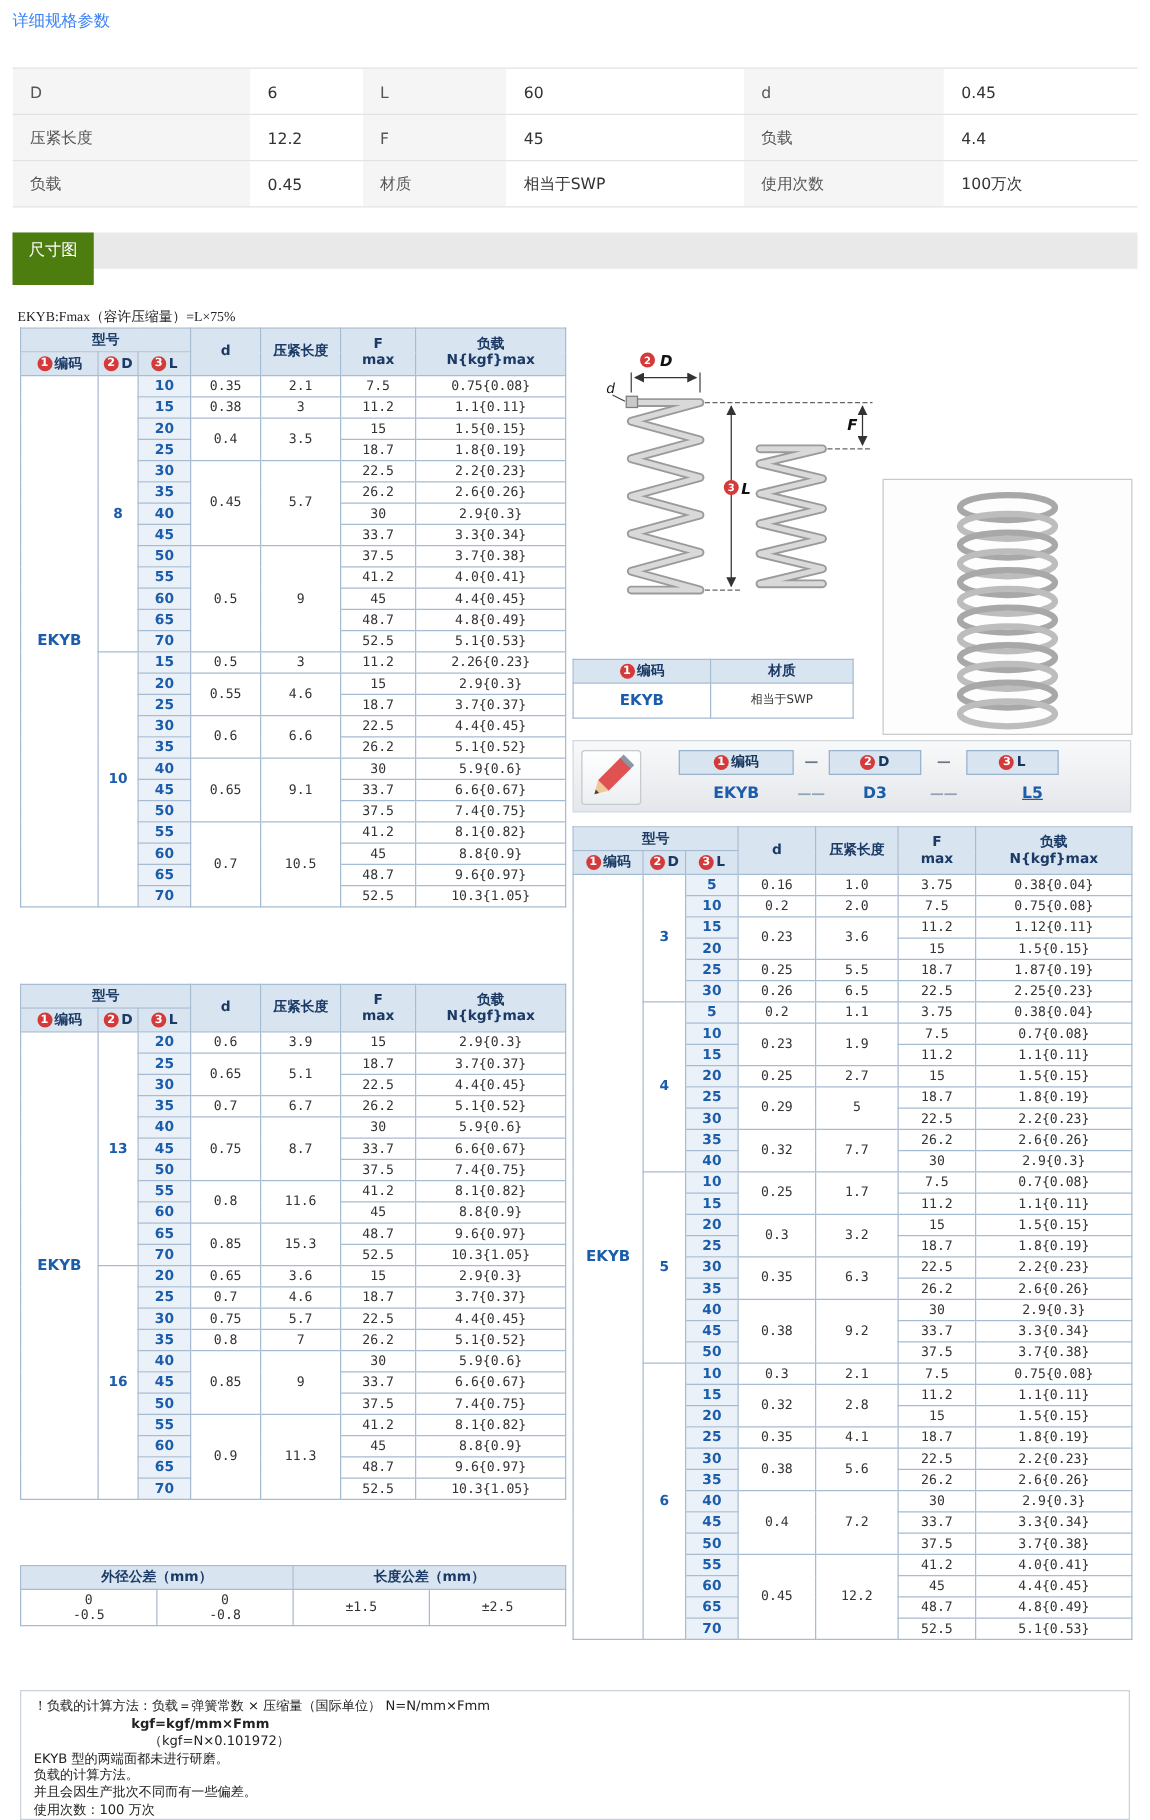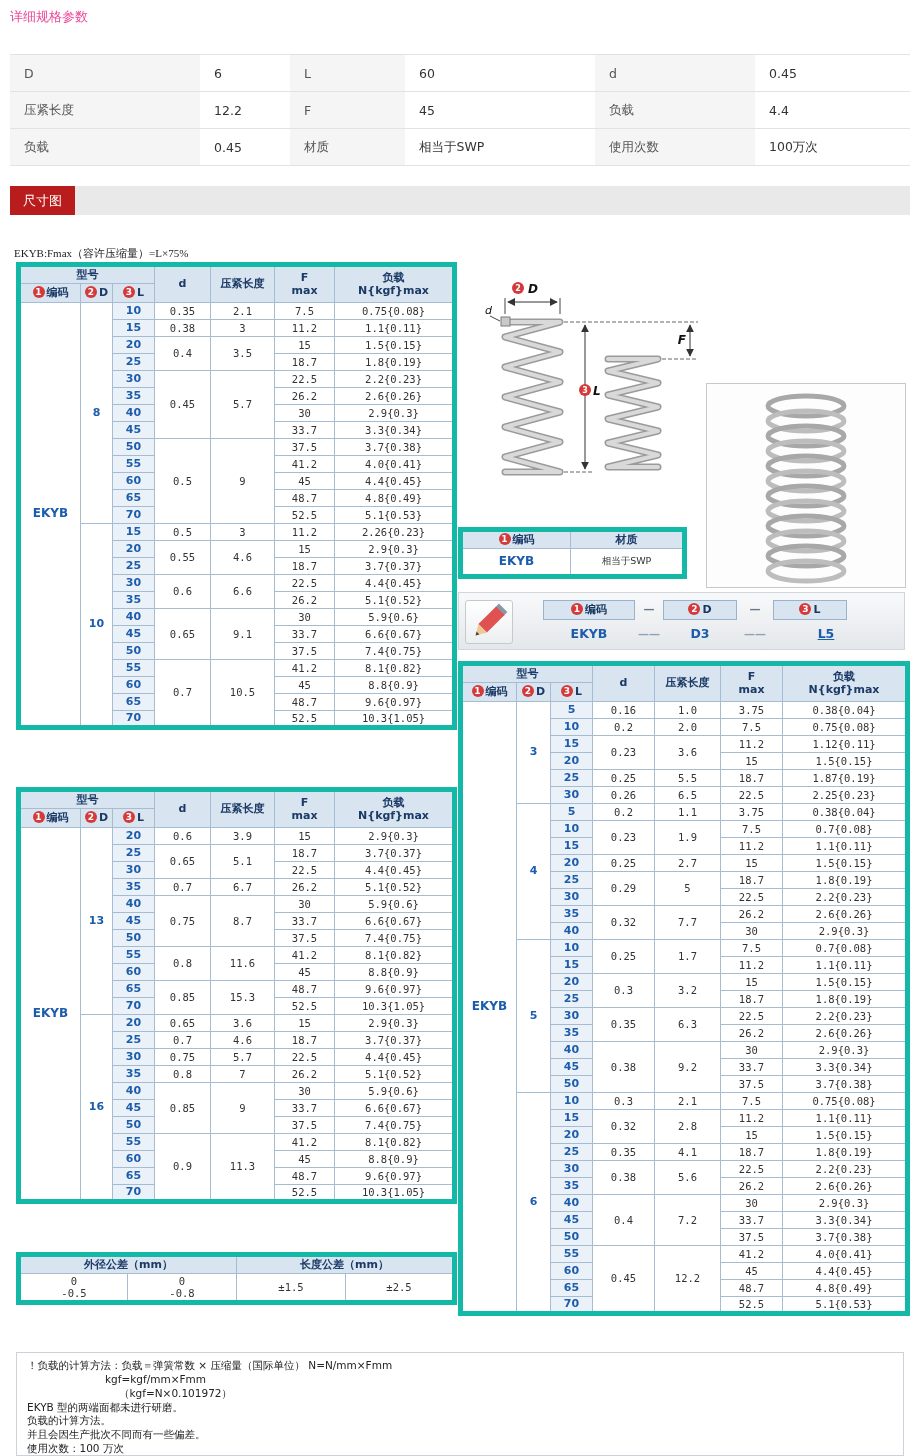--- a/index.html
+++ b/index.html
@@ -1,40 +1,40 @@
 <!DOCTYPE html>
 <html><head>
 <meta charset="utf-8">
 <style>
   * { margin:0; padding:0; box-sizing:border-box; }
   html,body { background:#fff; }
   body { font-family:"DejaVu Sans","Liberation Sans",sans-serif; }
   .page { position:relative; width:920px; height:1456px; background:#fff; overflow:hidden; }
   .abs { position:absolute; }
 
-  .page-title { position:absolute; left:10px; top:8px; font-size:13px; color:#ec4899; }
+  .page-title { position:absolute; left:10px; top:8px; font-size:13px; color:#3b82f6; }
 
   
   .spec { border-collapse:collapse; width:100%; table-layout:fixed; }
   .spec td { height:37px; padding:0 14px; font-size:12.5px; border-top:1px solid #e2e2e2;
              border-bottom:1px solid #e2e2e2; overflow:hidden; white-space:nowrap; color:#333; }
   .spec td.lbl { background:#f5f5f5; color:#555; }
   .spec td.val { background:#fff; }
 
   .section-bar { position:absolute; left:10px; top:186px; width:900px; height:29px; background:#e9e9e9; }
-  .section-badge { display:inline-block; height:29px; line-height:29px; padding:0 13px;
-                   background:#b91c1c; color:#fff; font-size:13px; }
+  .section-badge { display:inline-block; height:42px; line-height:29px; padding:0 13px;
+                   background:#4d7c0f; color:#fff; font-size:13px; }
 
   .formula { position:absolute; left:14px; top:246px; font-size:11px; color:#222;
              font-family:Liberation Serif, serif; }
 
   
   .dtable { border-collapse:collapse; width:100%; table-layout:fixed;
             font-family:"DejaVu Sans Mono","Liberation Mono",monospace;
-            font-size:10.5px; color:#333; border:5px solid #14b8a6;padding-left:16px; }
+            font-size:10.5px; color:#333; border:1px solid #14b8a6;padding-left:16px; }
   .dtable th,.dtable td { border:1px solid #a6bcd2; text-align:center; vertical-align:middle;
             padding:0; overflow:hidden; line-height:1.15; }
   .dtable td { height:17px; background:#fff; }
   .dtable th { background:#d8e4f0; color:#1b3a66; font-family:"DejaVu Sans","Liberation Sans",sans-serif;
             font-size:11px; font-weight:bold; height:19px; padding:1px 0; }
   .dtable td.code { color:#1b5cab; font-weight:bold; font-family:"DejaVu Sans",sans-serif; font-size:12px; }
   .dtable td.dval { color:#1b5cab; font-weight:bold; font-family:"DejaVu Sans",sans-serif; font-size:11px; }
   .dtable td.lval { color:#1b5cab; font-weight:bold; background:#eaf1f8;
             font-family:"DejaVu Sans",sans-serif; font-size:11px; }
   .dtable td.mat { font-size:9.5px; font-family:"DejaVu Sans",sans-serif; }
@@ -42,21 +42,21 @@
   .mtl td { height:28px; }
 
   .badge { display:inline-block; width:12px; height:12px; border-radius:50%; background:#d43a3a;
            color:#fff; font-size:9px; line-height:12px; text-align:center; margin-right:2px;
            font-family:"DejaVu Sans",sans-serif; font-weight:bold; vertical-align:1px; }
 
   
   .notes { position:absolute; left:16px; top:1352px; width:888px; height:104px;
            border:1px solid #ccd2da; padding:6px 10px; font-size:10.5px; color:#222;
            line-height:1.32; overflow:hidden; }
-  .ind1 { padding-left:78px; }
+  .ind1 { padding-left:78px;font-weight:bold; }
   .ind2 { padding-left:92px; }
 
   
   .photo-box { position:absolute; left:706px; top:383px; width:200px; height:205px;
                border:1px solid #c9c9c9; background:#fdfdfd; }
 
   
   .codebar { position:absolute; left:458px; top:592px; width:447px; height:58px;
              background:linear-gradient(#f8f9fa,#e4e7eb); border:1px solid #d2d6db; }
   .pencil-tile { position:absolute; left:6px; top:7px; width:48px; height:44px;

